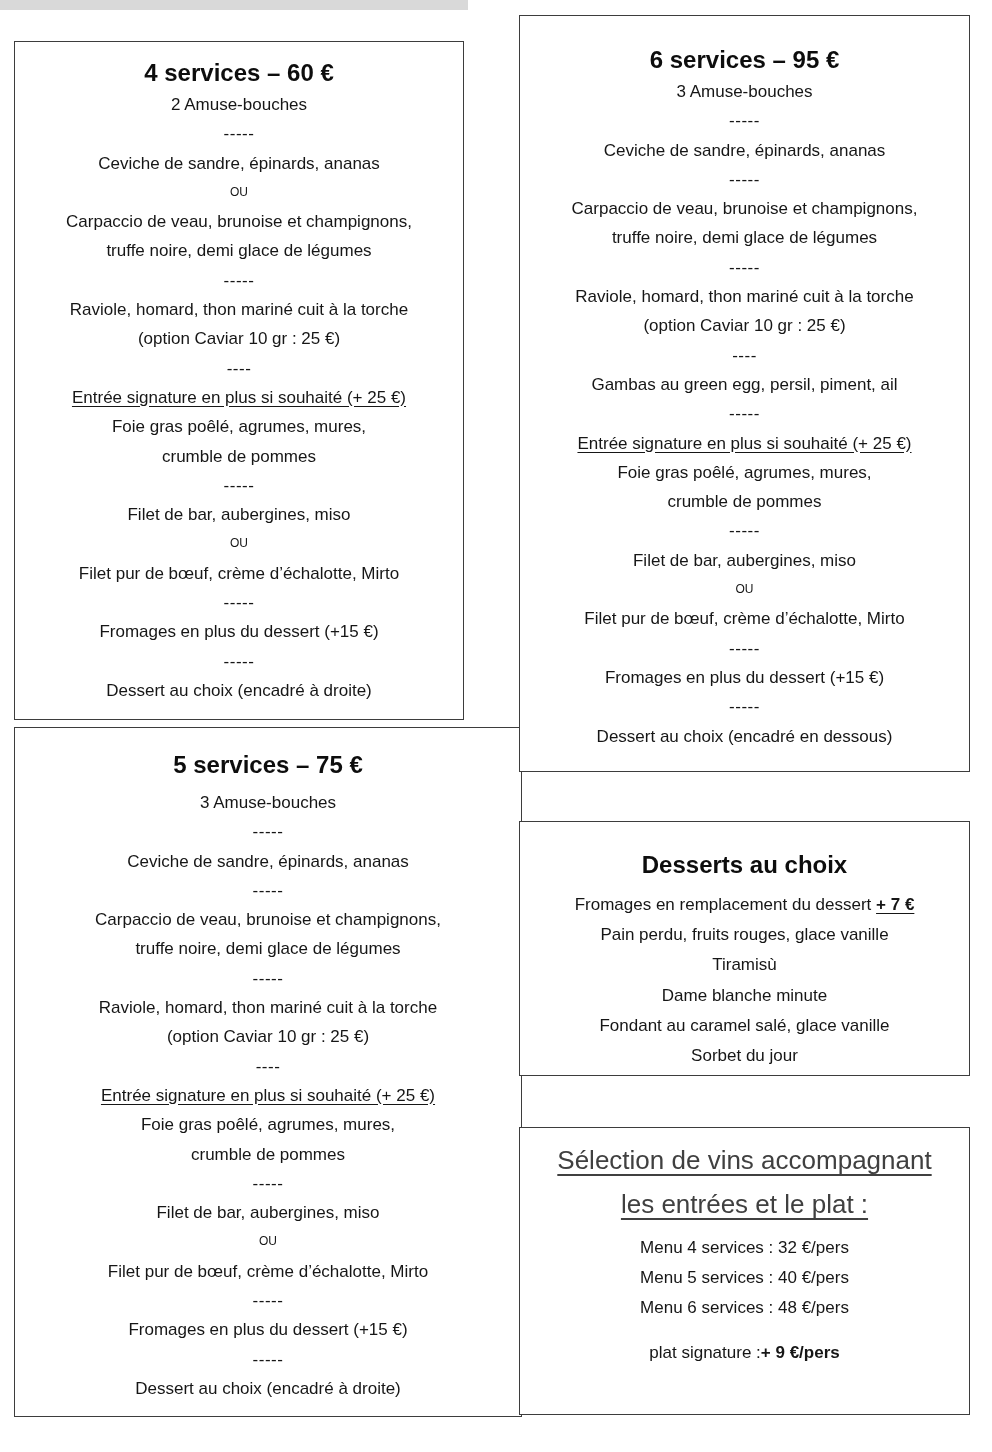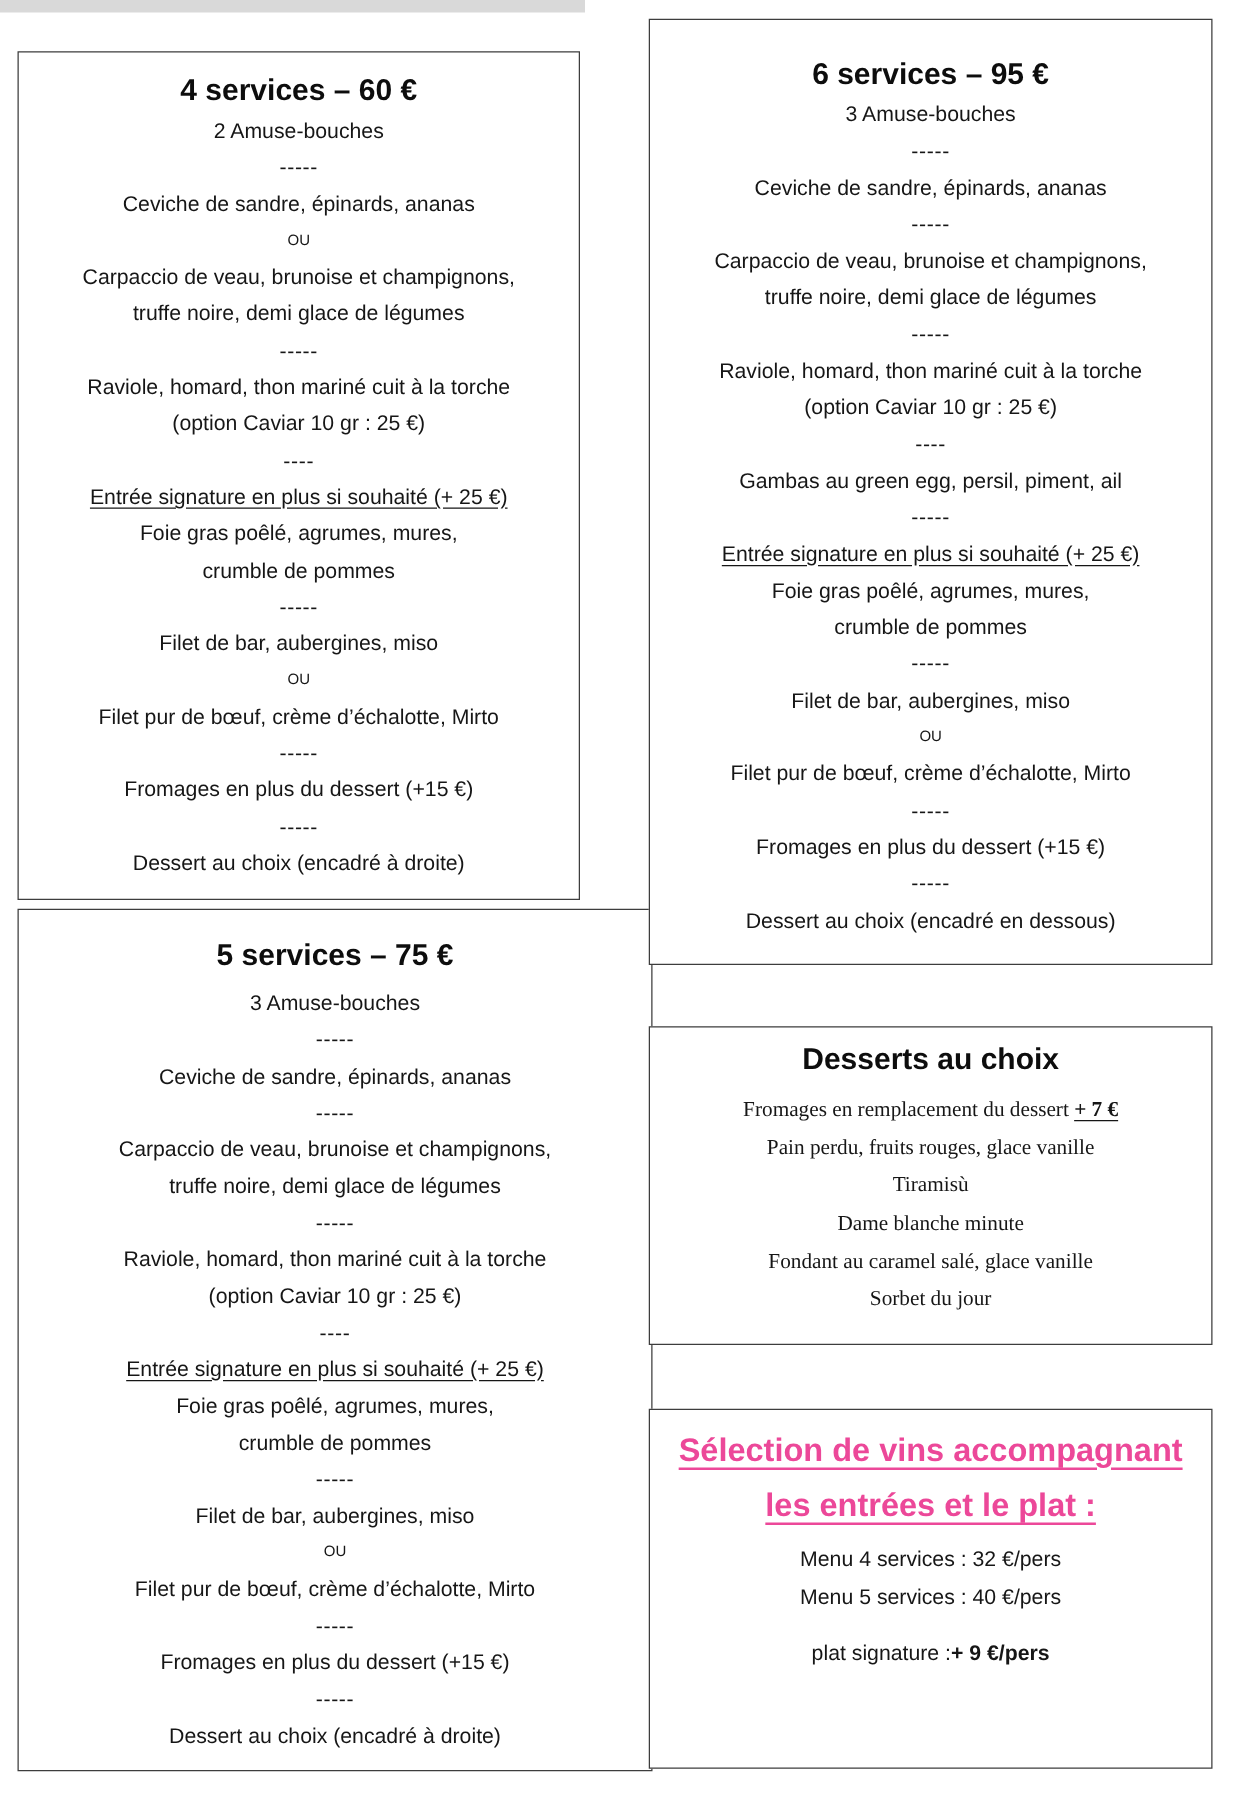--- a/index.html
+++ b/index.html
@@ -40,25 +40,25 @@
   .menu-title {
     font-size: 24px;
     font-weight: 700;
     line-height: 30px;
     margin: 0;
     color: #0d0d0d;
   }
   .box-menu4 .menu-title    { margin-top: 16px; }
   .box-menu5 .menu-title    { margin-top: 22px; }
   .box-menu6 .menu-title    { margin-top: 29px; }
-  .box-desserts .menu-title { margin-top: 11px; }
+  .box-desserts .menu-title { margin-top: 28px; }
 
   .lines { margin-top: 2px; }
   .box-menu5 .lines { margin-top: 8px; }
-  .box-desserts .lines { margin-top: 10px; font-family: Liberation Serif, serif; }
+  .box-desserts .lines { margin-top: 10px; }
 
   .line {
     font-size: 17px;
     line-height: 29.3px;
     color: #161616;
     white-space: nowrap;
   }
   .box-desserts .line { line-height: 30.2px; }
 
   .l-ou  { font-size: 12px; }
@@ -71,22 +71,22 @@
   .bold { font-weight: 700; }
   .bold-underline {
     font-weight: 700;
     text-decoration: underline;
     text-underline-offset: 3px;
   }
 
   .wines-title {
     margin: 10px 0 0 0;
     font-size: 26px;
-    font-weight: 700;
-    color: #ec4899;
+    font-weight: 400;
+    color: #404040;
   }
   .wines-title .wt-line {
     display: block;
     line-height: 44px;
     text-decoration: underline;
     text-underline-offset: 5px;
   }
   .wines-pairings { margin-top: 7px; }
   .box-wines .line { line-height: 30px; }
   .wines-dessert { margin-top: 15px; }
@@ -269,19 +269,20 @@
     <h2 class="wines-title">
       <span class="wt-line">Sélection de vins accompagnant</span>
       <span class="wt-line">les entrées et le plat :</span>
     </h2>
     <div class="lines wines-pairings">
 
         <div class="line">Menu 4 services : 32 €/pers</div>
 
         <div class="line">Menu 5 services : 40 €/pers</div>
 
+        <div class="line">Menu 6 services : 48 €/pers</div>
       </div>
     <div class="lines wines-dessert">
       <div class="line"><span>plat signature :</span><span class="bold">+ 9 €/pers</span></div>
     </div>
   </section>
 
 </div>
 
 </body></html>

